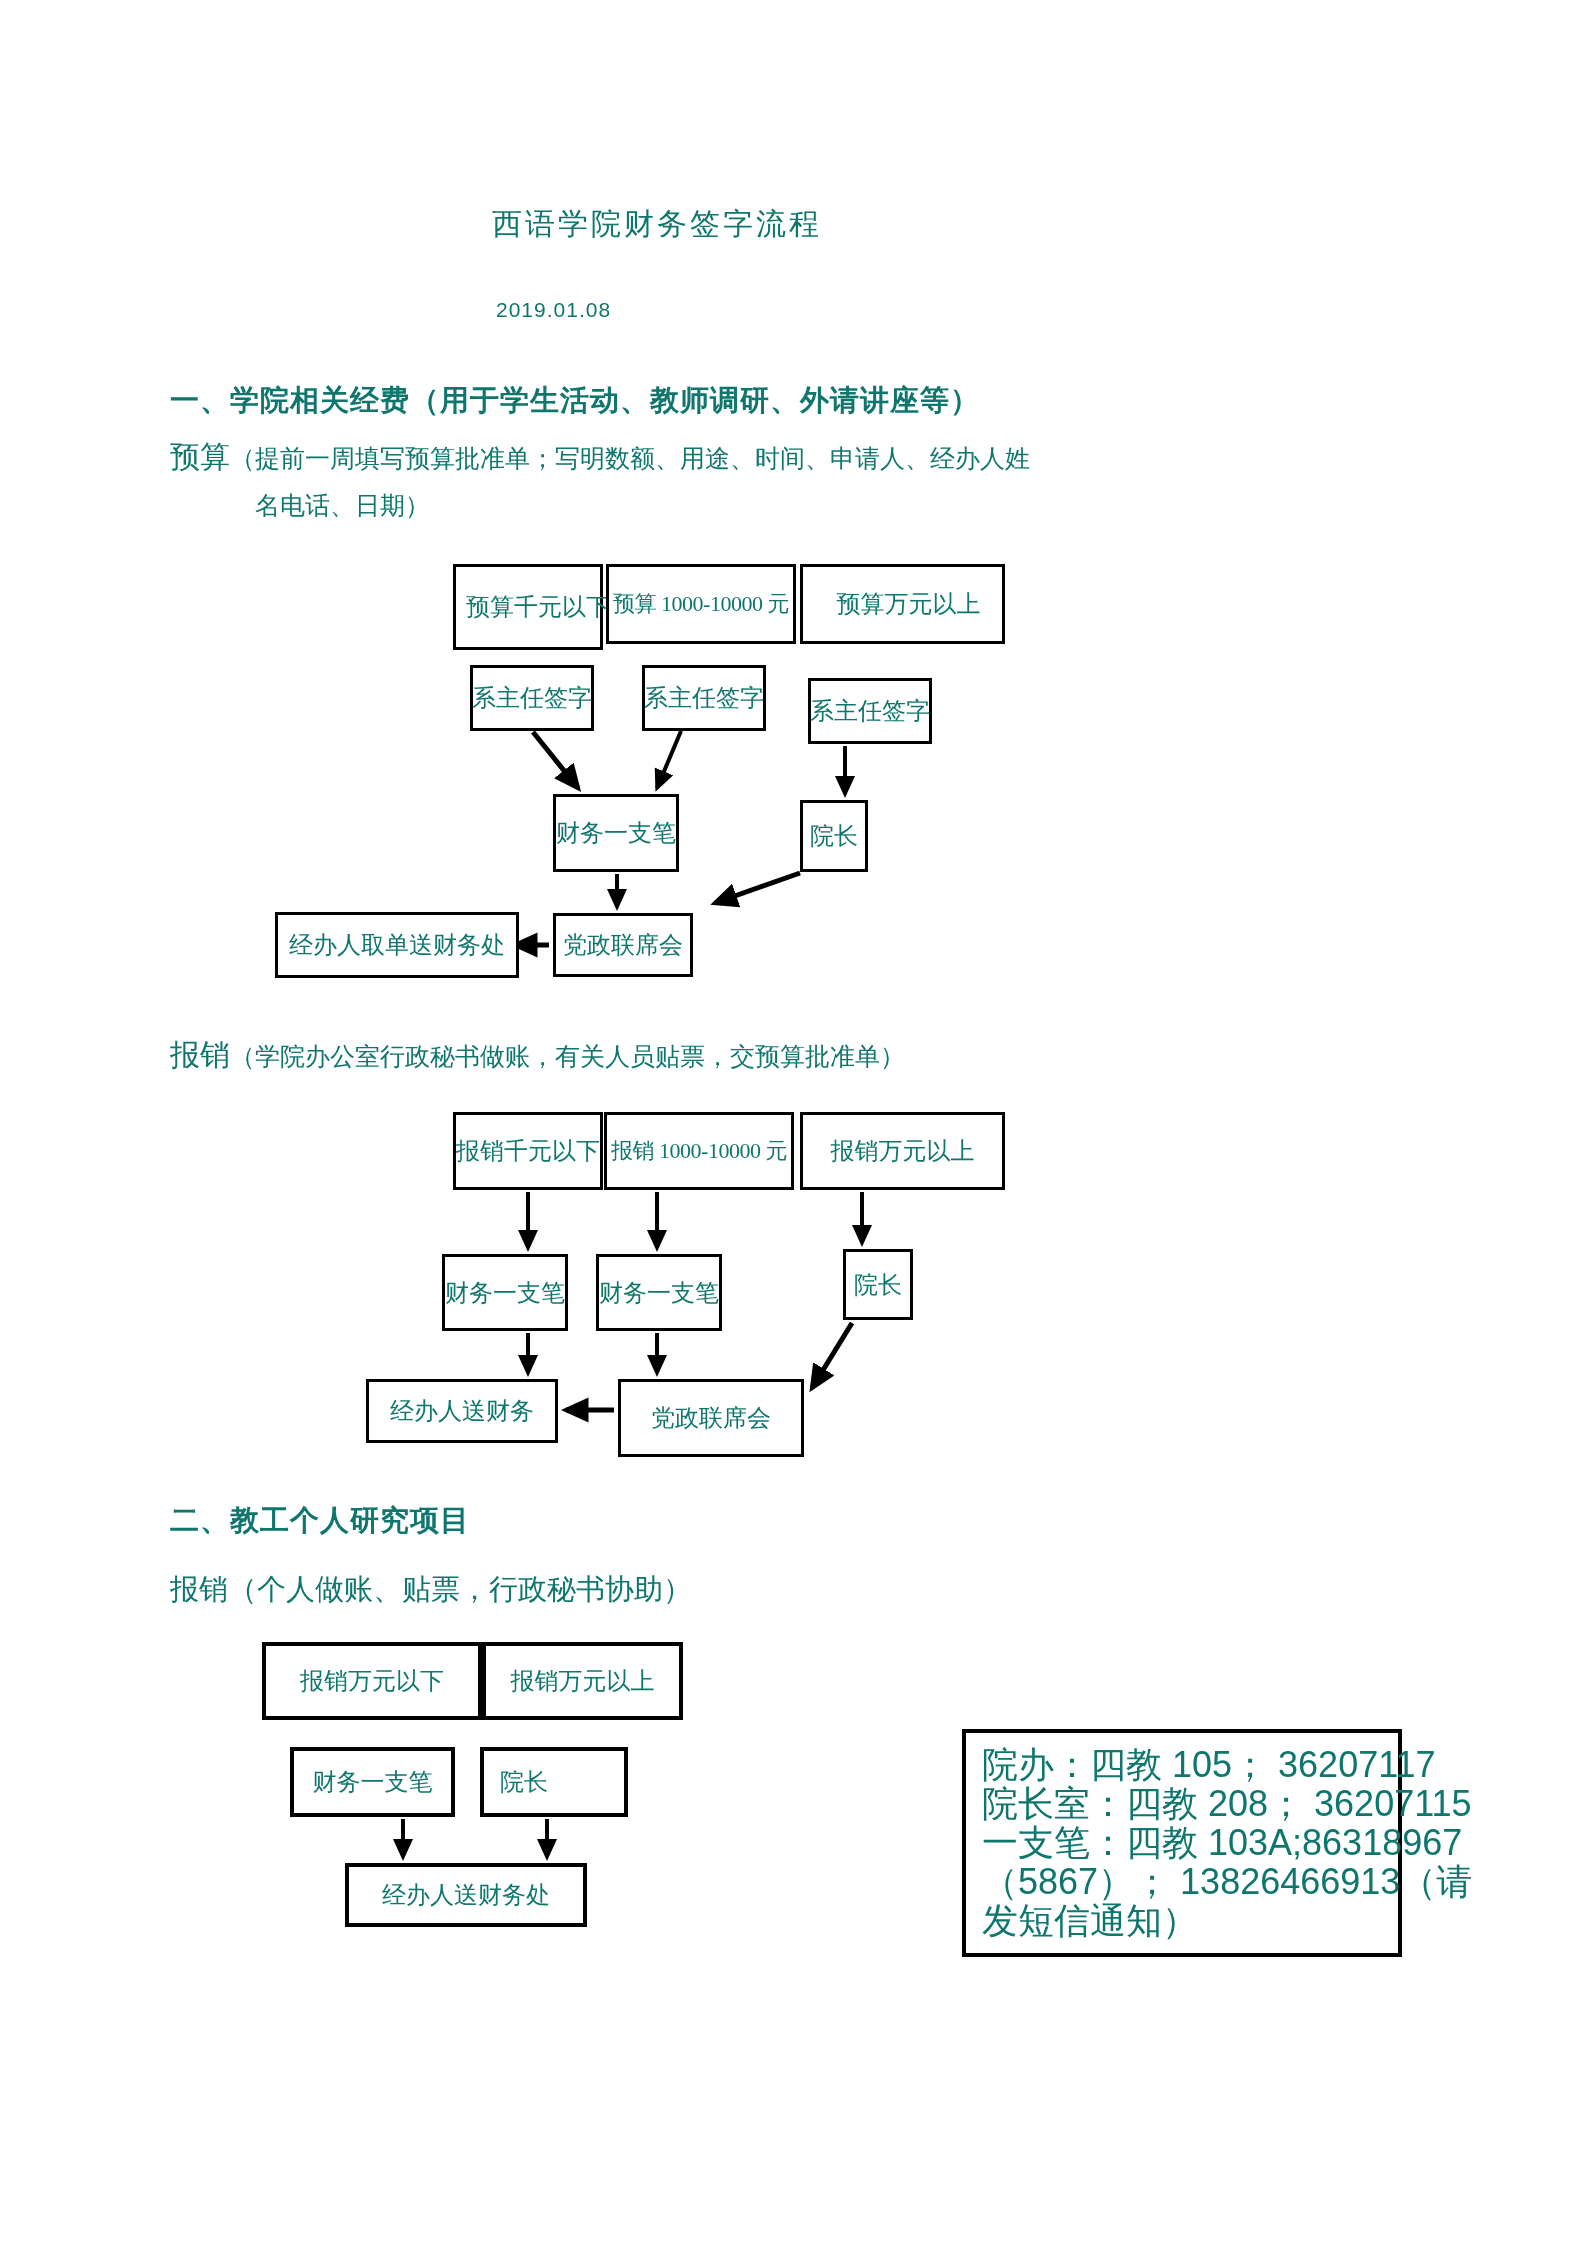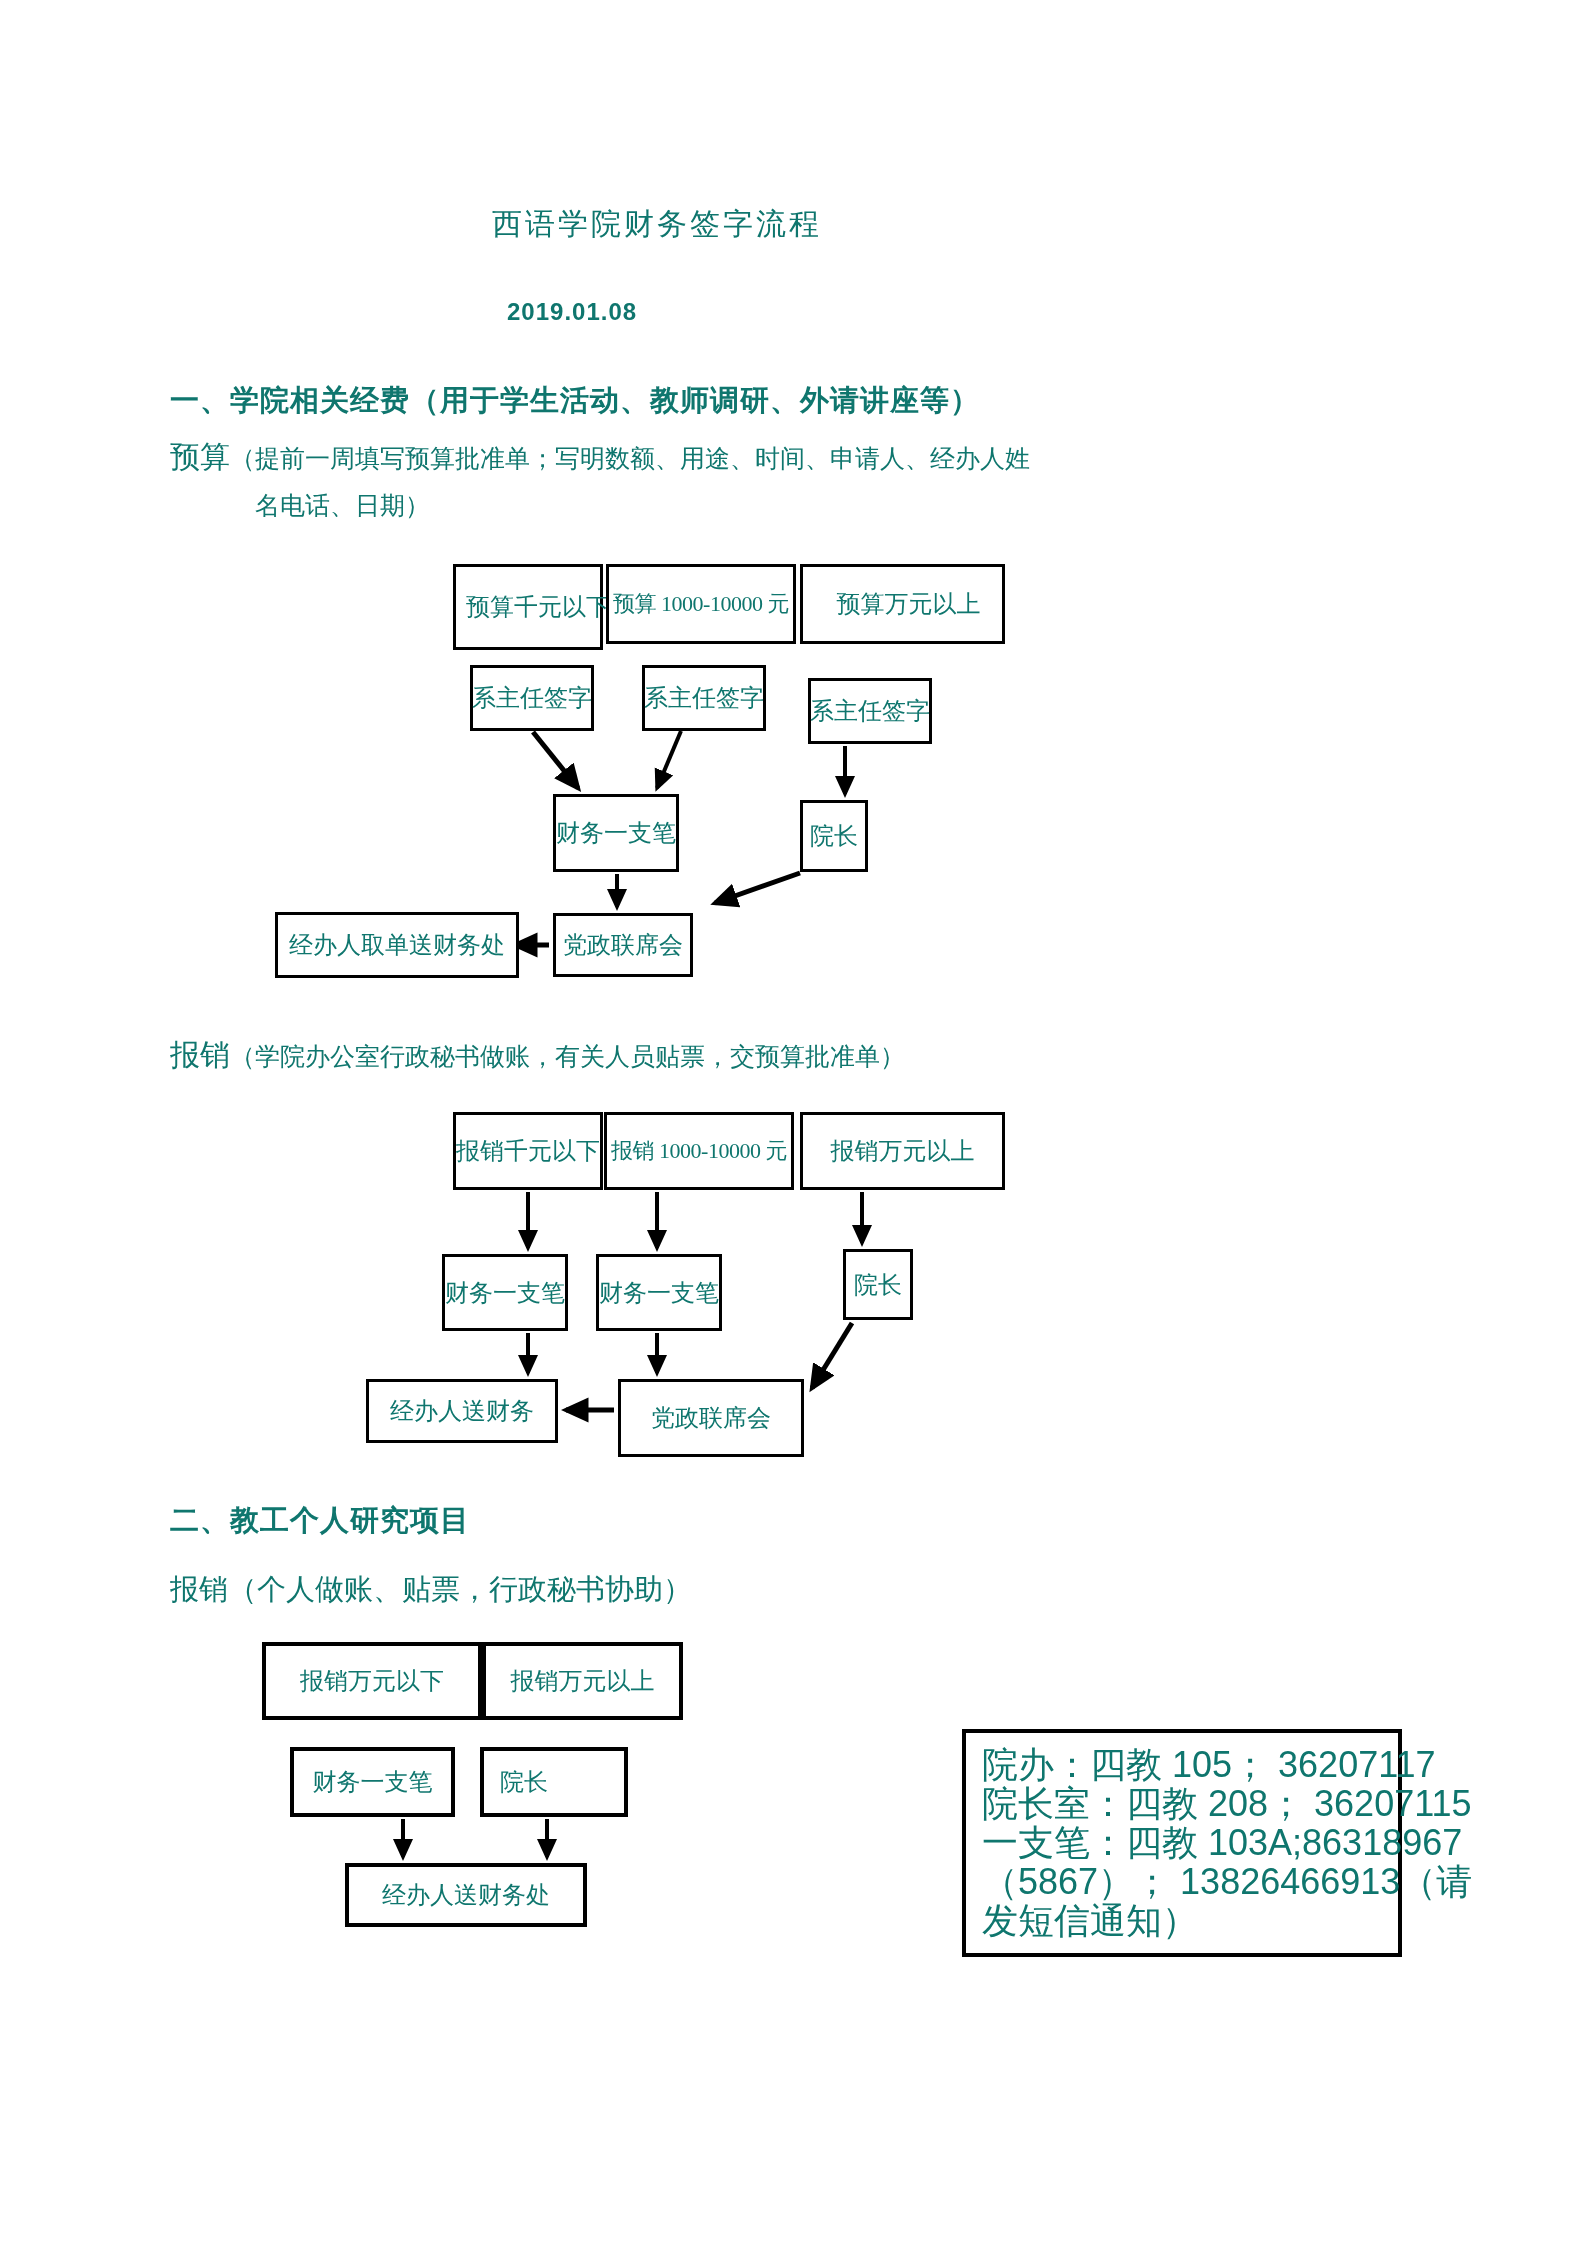--- a/index.html
+++ b/index.html
@@ -2,21 +2,21 @@
 <html><head>
 <meta charset="utf-8">
 <style>
   html,body{margin:0;padding:0;background:#ffffff;}
   .page{
     position:relative;width:1588px;height:2245px;background:#fff;color:#0f766e;
     font-family:"Liberation Serif","DejaVu Serif",serif;overflow:hidden;
   }
   .abs{position:absolute;white-space:nowrap;}
   .title{font-size:30px;letter-spacing:3px;}
-  .date{font-family:"Liberation Sans","DejaVu Sans",sans-serif;font-weight:700;font-size:24px;letter-spacing:1px;margin-left:11px;}
+  .date{font-family:"Liberation Sans","DejaVu Sans",sans-serif;font-weight:400;font-size:21px;letter-spacing:1px;}
   .heading{font-family:"Liberation Sans","DejaVu Sans",sans-serif;font-weight:700;font-size:29px;letter-spacing:1px;}
   .lead{font-size:30px;}
   .note{font-size:25px;}
   .big{font-size:29px;}
   .fc-box{
     position:absolute;border:3px solid #000;box-sizing:border-box;
     display:flex;align-items:center;justify-content:center;
     font-size:24px;white-space:nowrap;background:#fff;
   }
   .fc-box.personal-flow{border-width:4px;}

